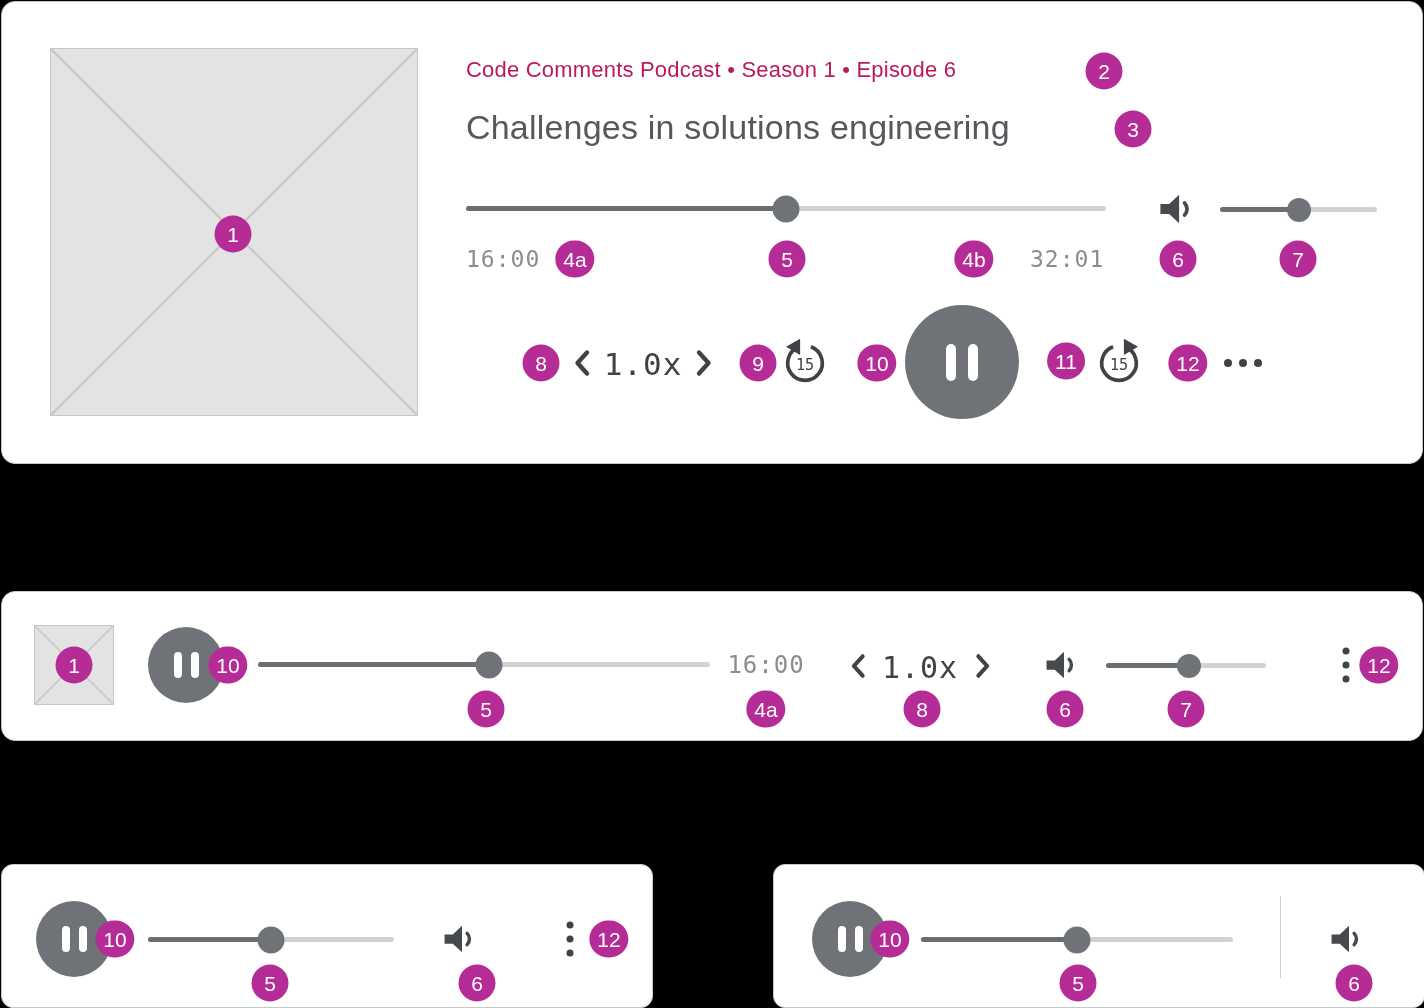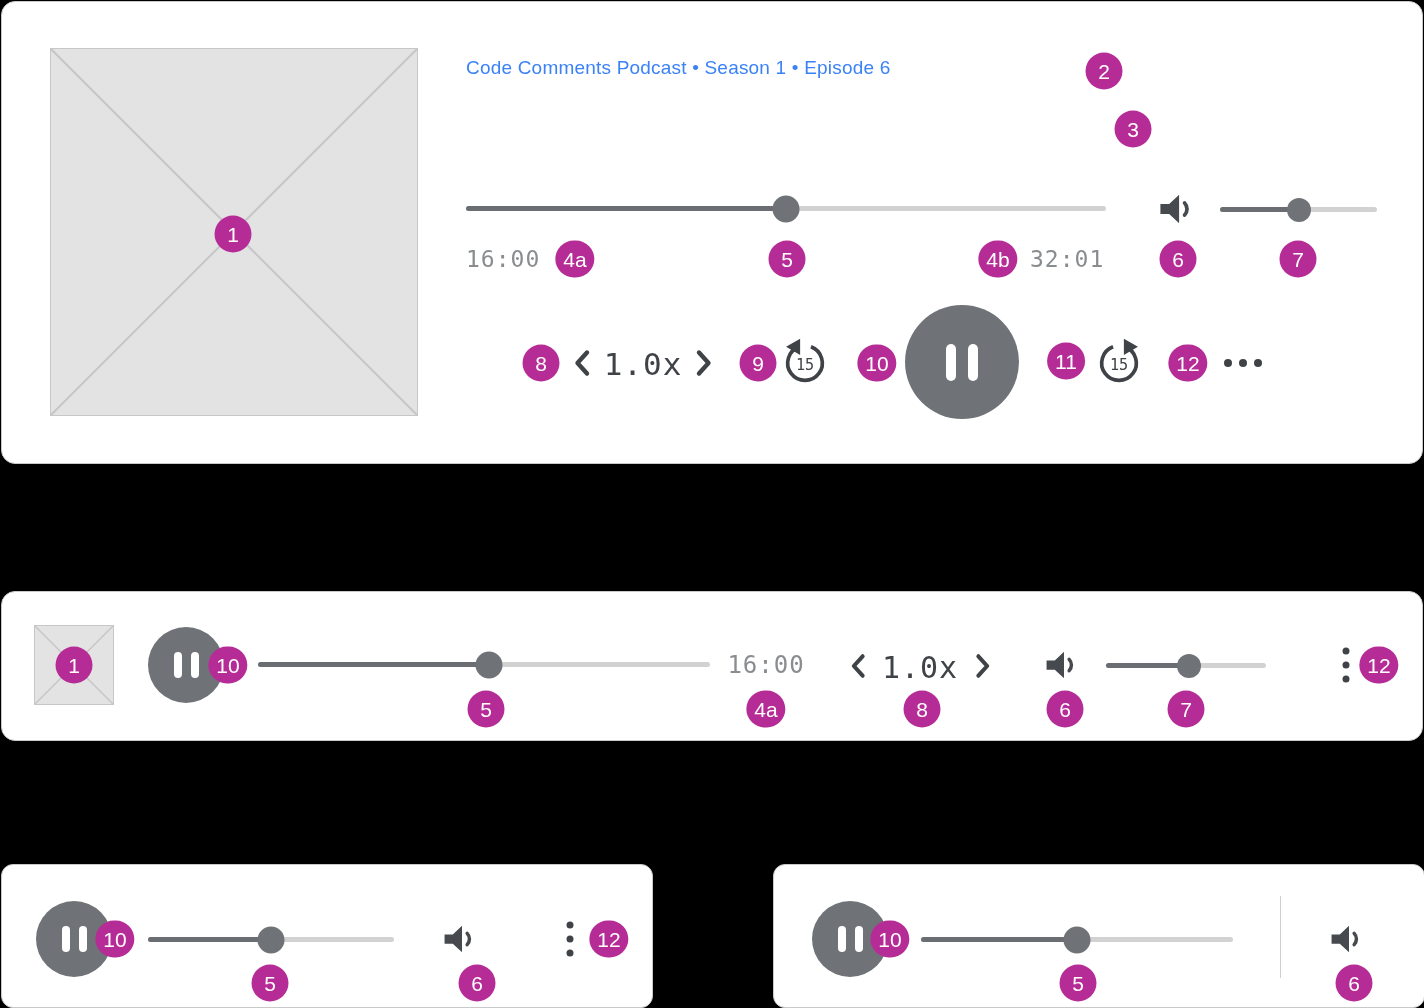--- a/index.html
+++ b/index.html
@@ -15,21 +15,21 @@
   .badge{
     min-width:37px;height:37px;padding:0 8px;border-radius:19px;
     background:var(--accent,#b62c96);color:#fff;
     display:flex;align-items:center;justify-content:center;
     font-size:21px;line-height:1;box-sizing:border-box;
   }
 
   .cover{position:absolute;background:#e3e3e4;border:1px solid #c7c7c9;box-sizing:border-box;}
   .cover svg{position:absolute;left:0;top:0;width:100%;height:100%;}
 
-  .eyebrow{font-size:19px;color:#3b82f6;letter-spacing:.2px;white-space:nowrap;}
+  .eyebrow{font-size:22px;color:#be185d;letter-spacing:.2px;white-space:nowrap;}
   .title{font-size:34px;color:#55585c;font-weight:400;letter-spacing:.2px;white-space:nowrap;}
 
   .time{font-family:"DejaVu Sans Mono",monospace;font-size:23px;color:var(--text-gray,#8a8d90);letter-spacing:1px;white-space:nowrap;}
 
   .track{height:5px;border-radius:3px;background:var(--track-gray,#d2d2d2);cursor:pointer;}
   .track .fill{height:5px;border-radius:3px;background:#6a6e73;width:50%;}
   .track .thumb{
     position:absolute;top:50%;left:50%;width:27px;height:27px;border-radius:50%;
     background:var(--control-gray,#6f7377);transform:translate(-50%,-50%);cursor:pointer;
   }
@@ -64,31 +64,32 @@
     <svg viewBox="0 0 368 368" preserveAspectRatio="none">
       <line x1="0" y1="0" x2="368" y2="368" stroke="#c6c6c8" stroke-width="2"></line>
       <line x1="368" y1="0" x2="0" y2="368" stroke="#c6c6c8" stroke-width="2"></line>
     </svg>
   </div>
   <span class="badge ctr" style="left:231px;top:232px;">1</span>
 
   <div class="eyebrow abs" style="left:464px;top:55px;">Code Comments Podcast • Season 1 • Episode 6</div>
   <span class="badge ctr" style="left:1102px;top:69px;">2</span>
 
+  <div class="title abs" style="left:464px;top:106px;">Challenges in solutions engineering</div>
   <span class="badge ctr" style="left:1131px;top:127px;">3</span>
 
   <div class="track abs" style="left:464px;top:204px;width:640px;">
     <div class="fill" style="width: 50%;"></div>
     <div class="thumb" style="left: 50%;"></div>
   </div>
 
   <div class="time cy" style="left:464px;top:257px;">16:00</div>
   <span class="badge ctr" style="left:573px;top:257px;">4a</span>
   <span class="badge ctr" style="left:785px;top:257px;">5</span>
-  <span class="badge ctr" style="left:996px;top:257px;">4b</span>
+  <span class="badge ctr" style="left:972px;top:257px;">4b</span>
   <div class="time cy" style="left:1028px;top:257px;text-align:right;">32:01</div>
 
   <span class="ctr icon-btn" style="left:1176px;top:207px;">
     <svg width="40" height="33" viewBox="0 0 36 30">
       <path d="M2 10.5 H10 L19 2 V28 L10 19.5 H2 Z" fill="#46494d"></path>
       <path d="M24 9.5 A8 8 0 0 1 24 20.5" fill="none" stroke="#46494d" stroke-width="3.4" stroke-linecap="round"></path>
     </svg>
   </span>
   <span class="badge ctr" style="left:1176px;top:257px;">6</span>
 

